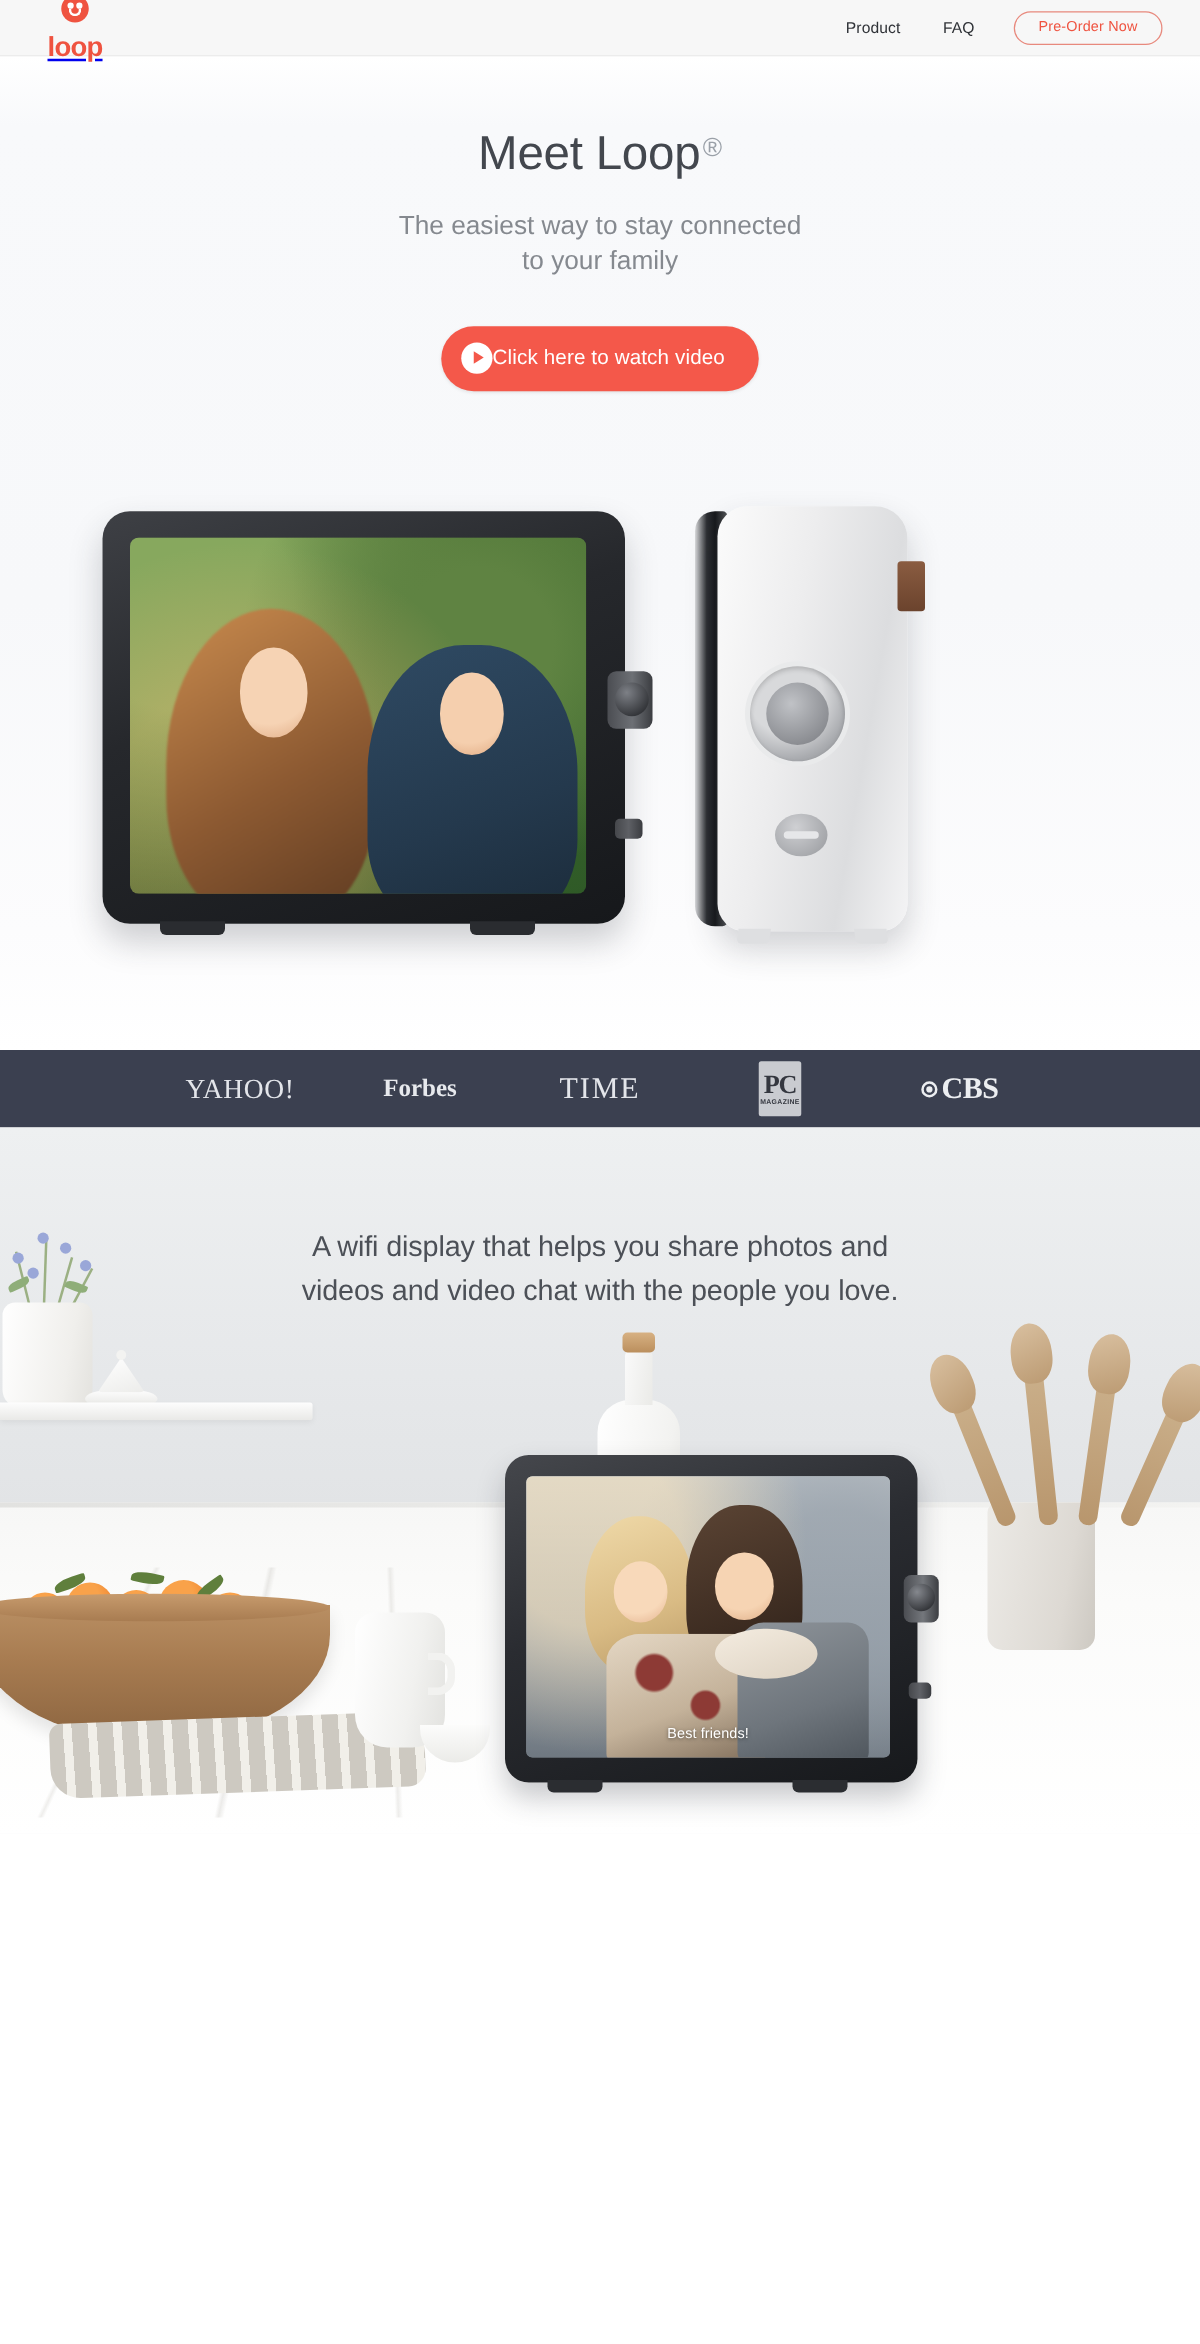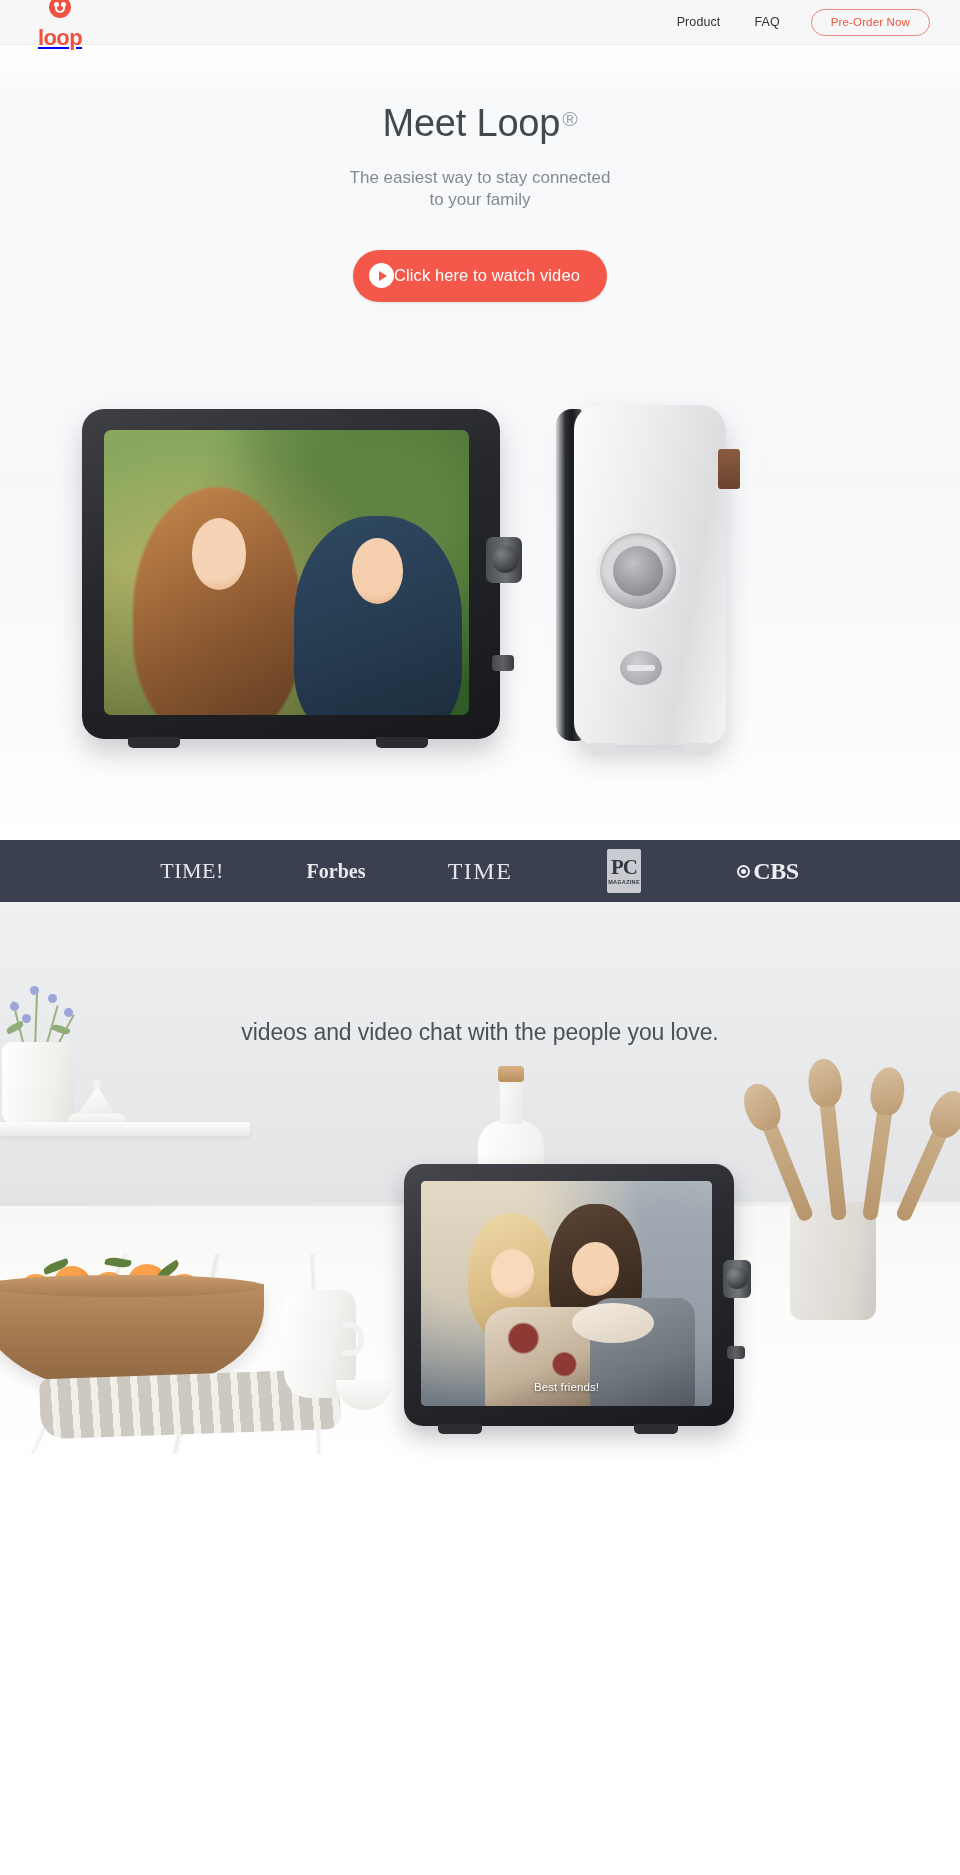--- a/index.html
+++ b/index.html
@@ -62,21 +62,21 @@
     position:relative; width:960px; height:795px;
     background:linear-gradient(180deg,#ffffff 0%,#f8f9fb 7%,#f7f8fa 55%,#fcfcfd 88%,#ffffff 100%);
     padding-top:58px; text-align:center; overflow:hidden;
   }
   .hero h1 {
     font-size:38px; font-weight:normal; color:#43474e;
     letter-spacing:-0.2px; line-height:1.1;
   }
   .hero h1 .reg { font-size:21px; color:#9aa0a8; vertical-align:10px; margin-left:2px; }
   .hero-sub {
-    margin-top:22px; font-size:17px; line-height:1.33;
+    margin-top:22px; font-size:21px; line-height:1.33;
     color:#85898f; font-weight:300;
   }
   .watch-btn {
     margin-top:38px; display:inline-flex; align-items:center; 
     background:#f4584a; color:#fff; border:none; border-radius:26px;
     padding:13px 27px 14px 16px; font-size:16.5px; cursor:pointer;
     font-family:inherit; letter-spacing:0.1px;
     box-shadow:0 1px 3px rgba(0,0,0,.10);
   }
   .play-circle {
@@ -487,21 +487,21 @@
         <div class="dial"></div>
         <div class="knob2"></div>
         <div class="foot l"></div>
           <div class="foot r"></div>
       </div>
     </div>
   </section>
 
   <section class="press">
     <div class="press-item">
-      <span class="press-yahoo">TIME!</span>
+      <span class="press-yahoo">YAHOO!</span>
     </div>
     <div class="press-item">
       <span class="press-forbes">Forbes</span>
     </div>
     <div class="press-item">
       <span class="press-time">TIME</span>
     </div>
     <div class="press-item">
       <span class="press-pc">
         <span class="pc-top">PC</span>
@@ -564,21 +564,21 @@
     </div>
     <div class="k-crock"></div>
     <div class="k-utensils">
       <span style="left:30px;height:112px;transform:rotate(-22deg)"></span>
       <span style="left:62px;height:128px;transform:rotate(-6deg)"></span>
       <span style="left:92px;height:120px;transform:rotate(8deg)"></span>
       <span style="left:124px;height:106px;transform:rotate(24deg)"></span>
     </div>
 
     <h2 class="k-headline">
-      <br>
+      <span>A wifi display that helps you share photos and</span><br>
       <span>videos and video chat with the people you love.</span>
     </h2>
 
     <div class="dev-kitchen">
       <div class="body"></div>
       <div class="screen">
         <span class="bg-blur"></span>
         <span class="blonde"></span>
         <span class="brunette"></span>
         <span class="coat"></span>

